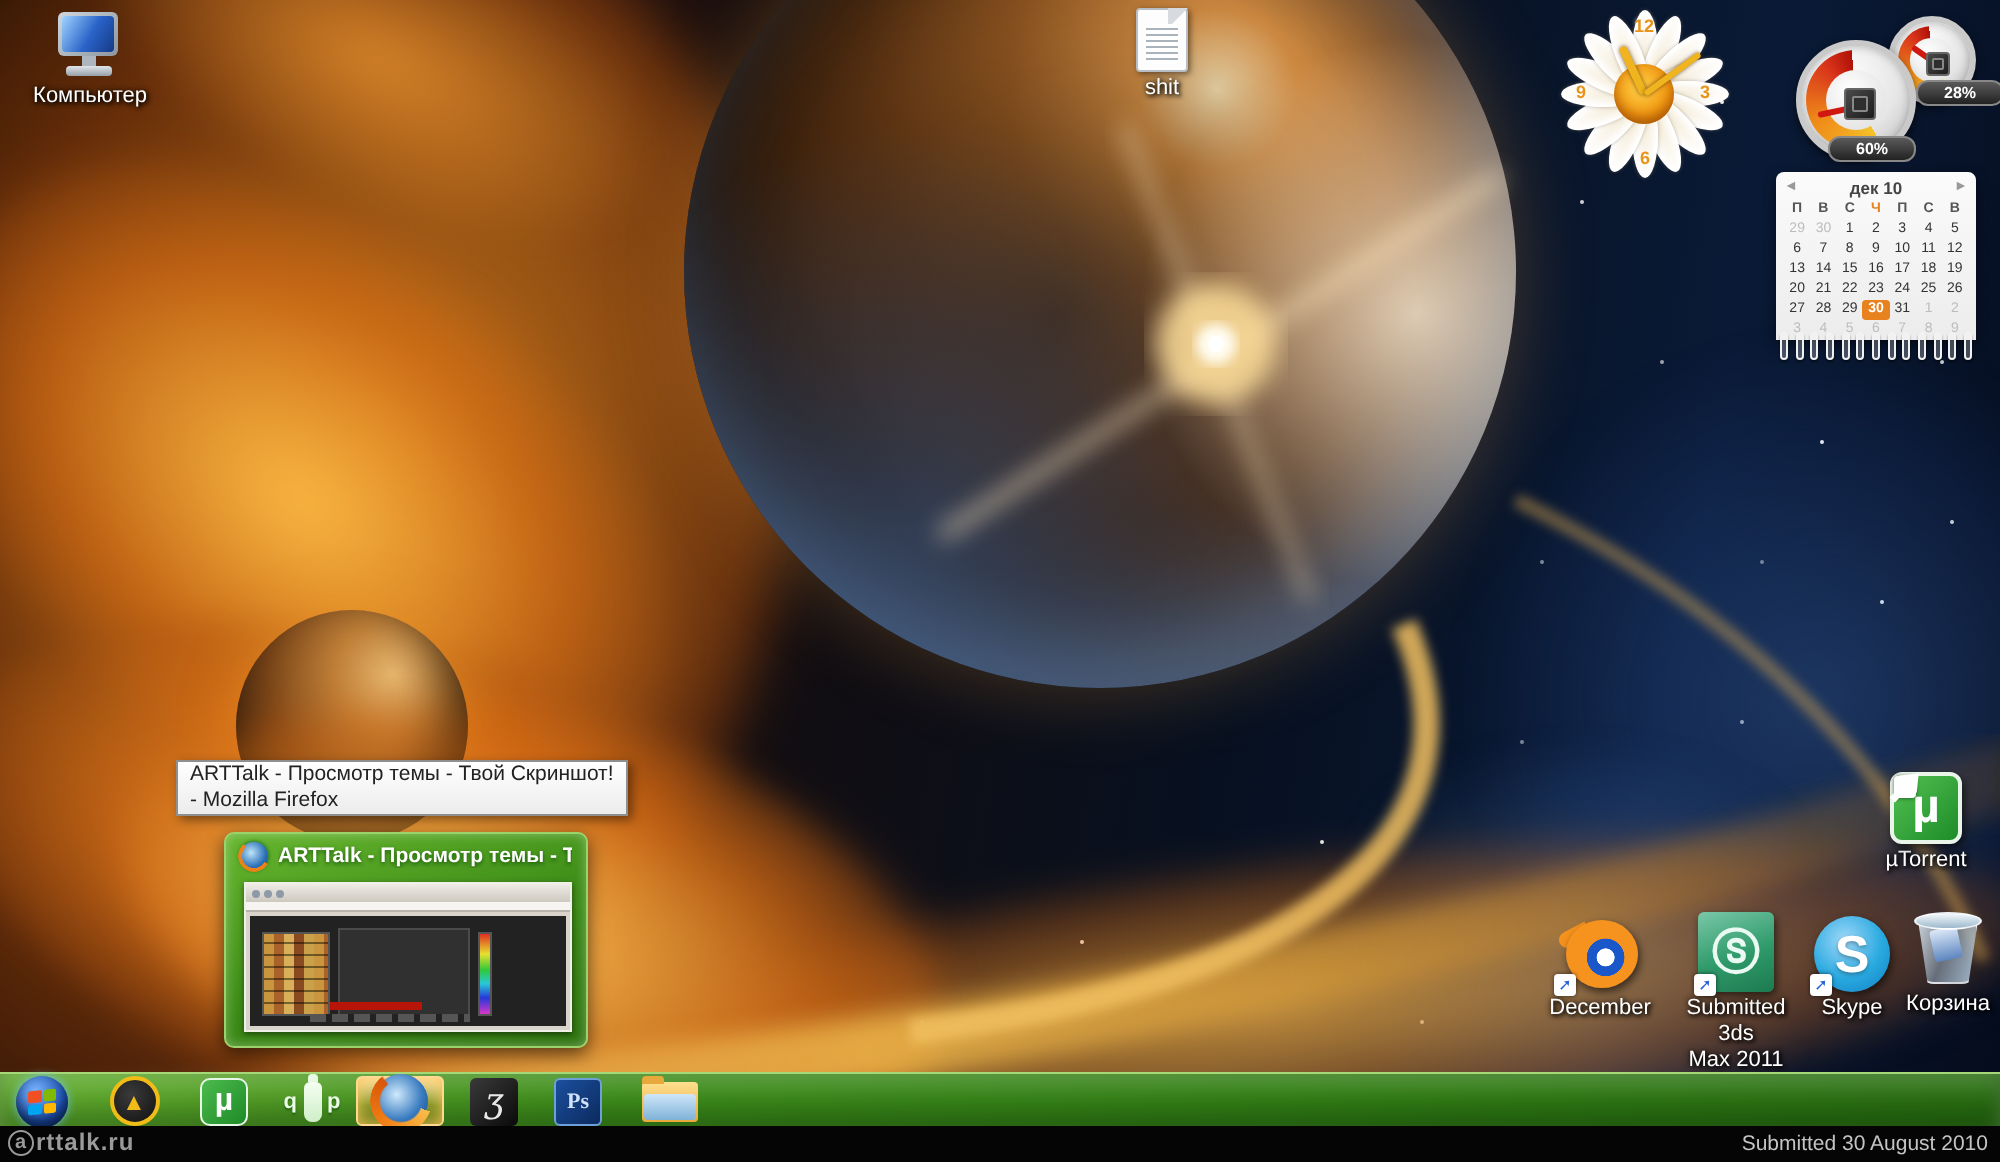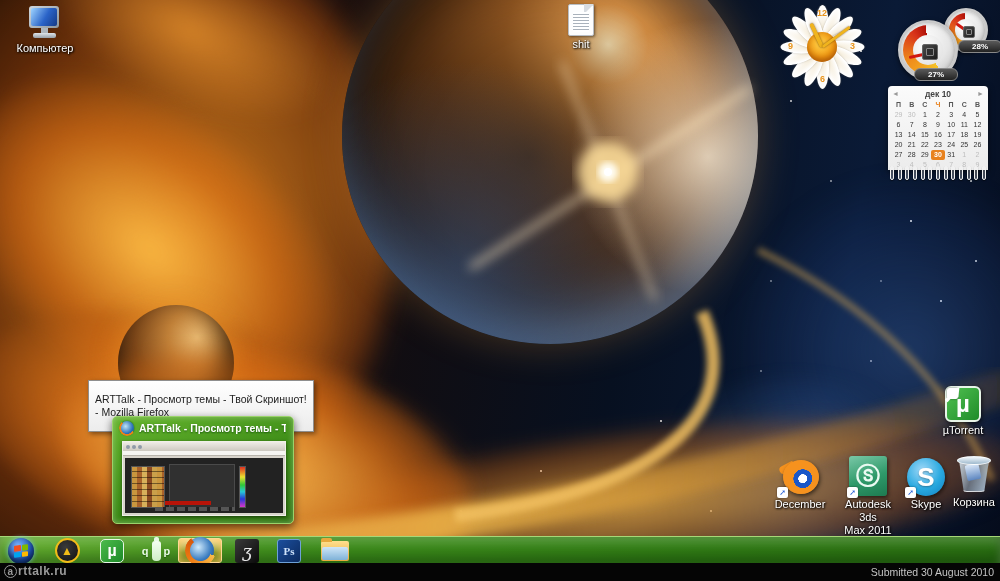--- a/index.html
+++ b/index.html
@@ -134,21 +134,21 @@
   .cal-page{position:absolute;left:0;top:90px;width:100px;height:96px;border-radius:5px;
     background:linear-gradient(#f09224,#d96c10 45%,#c25c0a);box-shadow:0 3px 7px rgba(0,0,0,.6);
     display:flex;flex-direction:column;align-items:center;color:#fff;}
   .cal-page::before{content:"";position:absolute;left:0;top:0;width:100%;height:7px;background:#6b3408;border-radius:5px 5px 0 0;}
   .cal-page .wd{margin-top:11px;font-size:11px;font-weight:bold;text-shadow:0 1px 2px rgba(90,40,0,.6);}
   .cal-page .big{font-size:42px;font-weight:bold;line-height:44px;text-shadow:0 2px 3px rgba(90,40,0,.5);}
   .cal-page .my{font-size:11px;font-weight:bold;text-shadow:0 1px 2px rgba(90,40,0,.6);}
 
   
   #tooltip{position:absolute;left:88px;top:380px;width:226px;background:linear-gradient(#ffffff,#ececec);
-    border:1px solid #8f8f8f;border-radius:0;padding:12px 6px;font-size:10.5px;color:#222;line-height:13px;
+    border:1px solid #8f8f8f;border-radius:0;padding:0 6px;font-size:10.5px;color:#222;line-height:13px;
     box-shadow:2px 2px 5px rgba(0,0,0,.45);}
   #preview{position:absolute;left:112px;top:416px;width:182px;height:108px;border-radius:5px;
     background:linear-gradient(160deg,#66b52e,#3d8c17 55%,#2f7410);border:1px solid #9ad36a;
     box-shadow:0 3px 9px rgba(0,0,0,.6),inset 0 0 6px rgba(255,255,255,.35);cursor:pointer;}
   #preview .phead{display:flex;align-items:center;gap:5px;padding:4px 7px 2px 7px;}
   #preview .ptitle{color:#fff;font-size:10.5px;font-weight:bold;white-space:nowrap;overflow:hidden;text-shadow:0 1px 2px rgba(0,60,0,.7);}
   .ff-mini{width:14px;height:14px;border-radius:50%;flex:0 0 14px;position:relative;
     background:radial-gradient(circle at 40% 38%,#bfe4f8,#2a70b8 60%,#12407e);box-shadow:0 0 2px #052;}
   .ff-mini::after{content:"";position:absolute;inset:-1px;border-radius:50%;
     background:conic-gradient(from 120deg,rgba(244,130,20,.95) 0 200deg,transparent 200deg);
@@ -289,21 +289,21 @@
     </div>
     <div class="lbl">December</div>
   </div>
 
   <div class="dicon" style="left:836px;top:456px;width:64px;">
     <div class="ico-max">
       <span class="swirl">ⓢ</span>
       <span class="shortcut">➚</span>
     </div>
     <div class="lbl">
-      <span>Autodesk 3ds</span><br>
+      <span>Submitted 3ds</span><br>
       <span>Max 2011</span><br>
       <span>32-bit</span>
     </div>
   </div>
 
   <div class="dicon" style="left:898px;top:458px;width:56px;">
     <div class="ico-skype">
       <b>S</b>
       <span class="shortcut">➚</span>
     </div>
@@ -358,21 +358,21 @@
     </div>
     <div class="gauge" id="gauge-big">
       <div class="zone"></div>
         <div class="face"></div>
       <div class="needle"></div>
       <div class="chip">
           <i></i>
         </div>
     </div>
     <span class="gpill" style="left:70px;top:34px;">28%</span>
-    <span class="gpill" style="left:26px;top:62px;">27%</span>
+    <span class="gpill" style="left:26px;top:62px;">60%</span>
   </div>
 
   <div id="calendar" class="wp" style="position:absolute;">
     <div class="cal-month">
       <div class="cal-head">
         <span class="cal-arrow">◄</span>
         <span class="mon">дек 10</span>
         <span class="cal-arrow">►</span>
       </div>
       <div class="cal-days" id="cal-days">

